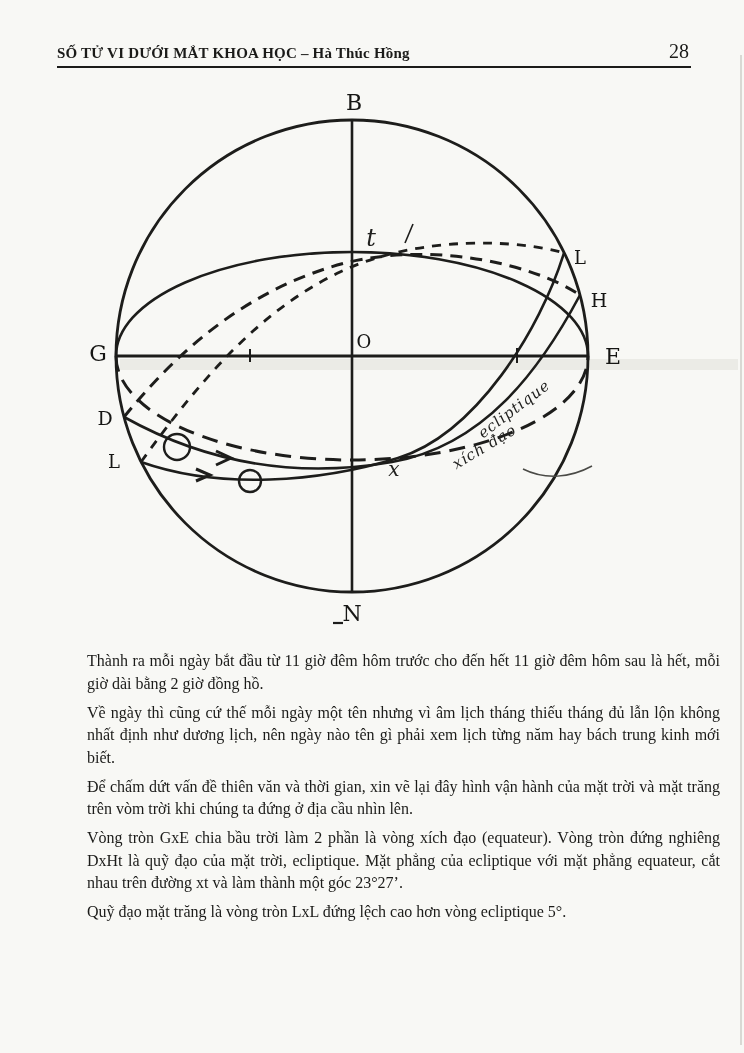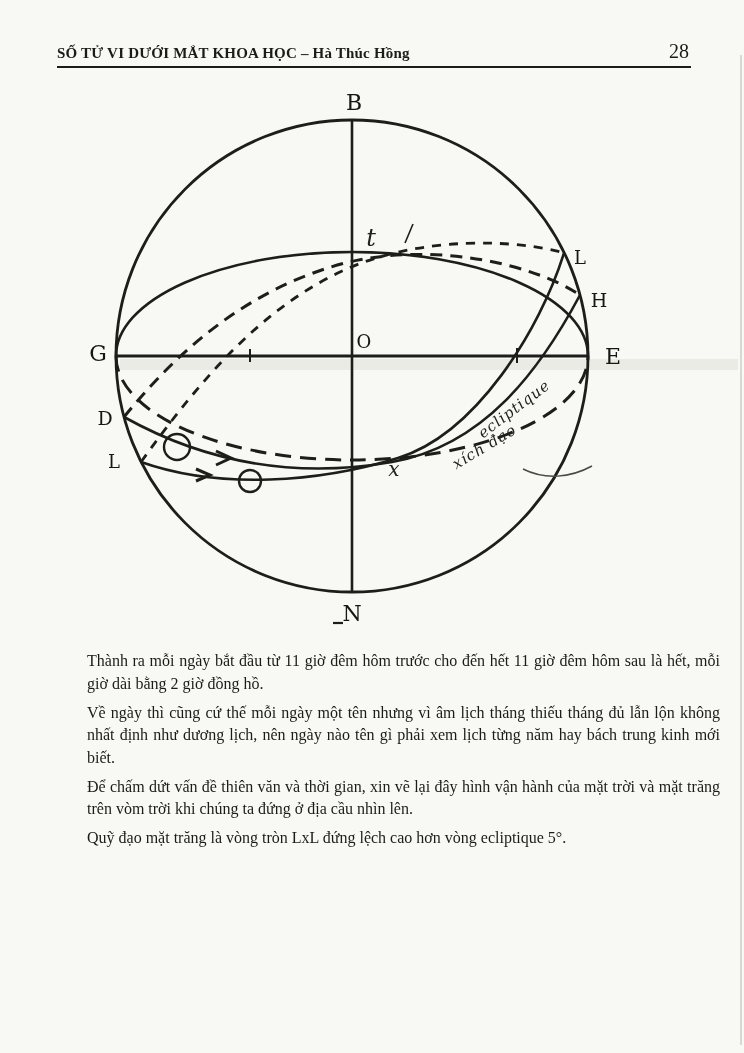--- a/index.html
+++ b/index.html
@@ -98,16 +98,17 @@
     <text class="diag-hand" x="394" y="476" font-size="20" text-anchor="middle">x</text>
 
     <text class="diag-hand" transform="translate(517 413) rotate(-37)" font-size="15" letter-spacing="1" text-anchor="middle">ecliptique</text>
     <text class="diag-hand" transform="translate(487 451) rotate(-31)" font-size="15" letter-spacing="1" text-anchor="middle">xích đạo</text>
   </svg>
 
   <div class="bodytext">
     <p>Thành ra mỗi ngày bắt đầu từ 11 giờ đêm hôm trước cho đến hết 11 giờ đêm hôm sau là hết, mỗi giờ dài bằng 2 giờ đồng hồ.</p>
     <p>Về ngày thì cũng cứ thế mỗi ngày một tên nhưng vì âm lịch tháng thiếu tháng đủ lẫn lộn không nhất định như dương lịch, nên ngày nào tên gì phải xem lịch từng năm hay bách trung kinh mới biết.</p>
     <p>Để chấm dứt vấn đề thiên văn và thời gian, xin vẽ lại đây hình vận hành của mặt trời và mặt trăng trên vòm trời khi chúng ta đứng ở địa cầu nhìn lên.</p>
+    <p>Vòng tròn GxE chia bầu trời làm 2 phần là vòng xích đạo (equateur). Vòng tròn đứng nghiêng DxHt là quỹ đạo của mặt trời, ecliptique. Mặt phẳng của ecliptique với mặt phẳng equateur, cắt nhau trên đường xt và làm thành một góc 23°27’.</p>
     <p>Quỹ đạo mặt trăng là vòng tròn LxL đứng lệch cao hơn vòng ecliptique 5°.</p>
   </div>
 
 </div>
 
 </body></html>

